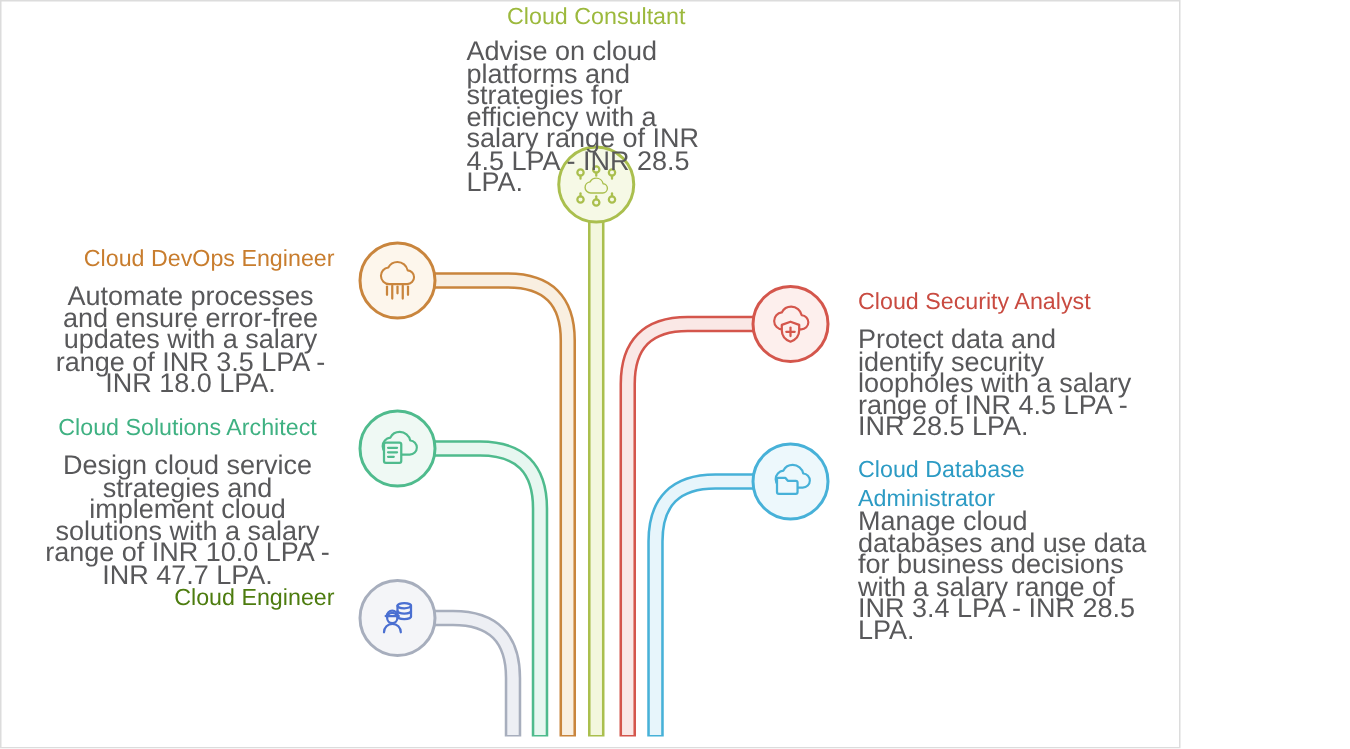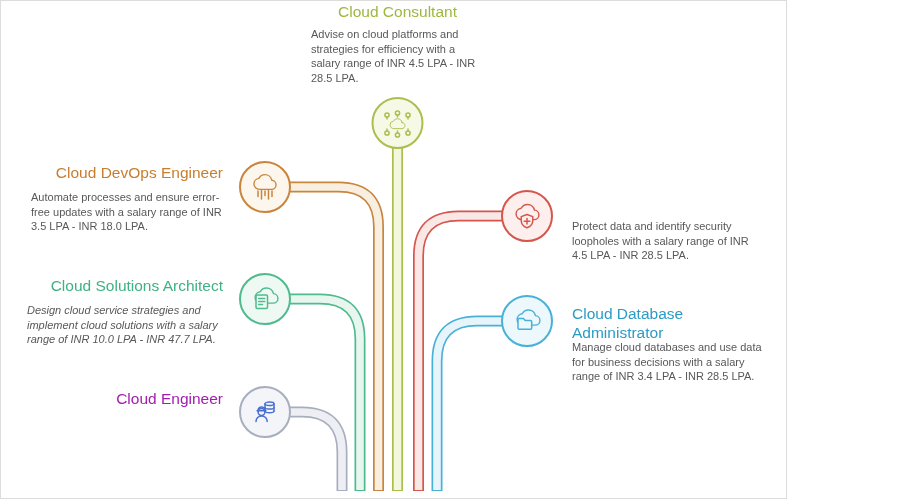--- a/index.html
+++ b/index.html
@@ -11,29 +11,29 @@
     background:#ffffff;
     font-family:"Liberation Sans", sans-serif;
     overflow:hidden;
   }
   .diagram{position:absolute;left:0;top:0;width:898px;height:497px;}
   .tb{position:absolute;}
   .node-title{
     font-size:15.5px;font-weight:400;line-height:19px;margin:0;
   }
   .node-desc{
-    font-size:11px;line-height:14.5px;color:#58585a;margin:0;
+    font-size:18px;line-height:14.5px;color:#58585a;margin:0;
   }
   
   .consultant-title{left:300px;top:1px;width:193px;text-align:center;}
   .consultant-desc{left:310px;top:26px;width:176px;text-align:left;}
   .devops-title{left:30px;top:162px;width:192px;text-align:right;}
-  .devops-desc{left:30px;top:189px;width:192px;text-align:left;}
-  .solutions-title{left:26px;top:275px;width:196px;text-align:right;}
-  .solutions-desc{left:26px;top:302px;width:196px;text-align:left;font-style:italic;}
+  .devops-desc{left:30px;top:189px;width:192px;text-align:center;}
+  .solutions-title{left:26px;top:275px;width:196px;text-align:center;}
+  .solutions-desc{left:26px;top:302px;width:196px;text-align:center;}
   .engineer-title{left:40px;top:388px;width:182px;text-align:right;}
   .engineer-desc{left:40px;top:415px;width:182px;text-align:right;}
   .security-title{left:571px;top:191px;width:220px;text-align:left;}
   .security-desc{left:571px;top:218px;width:190px;text-align:left;}
   .database-title{left:571px;top:293px;width:165px;text-align:left;margin-top:10px;}
   .database-desc{left:571px;top:339px;width:196px;text-align:left;}
 </style>
 </head>
 <body>
 
@@ -162,20 +162,21 @@
 
   <h2 class="tb node-title consultant-title" style="color: rgb(156, 185, 61);">Cloud Consultant</h2>
   <p class="tb node-desc consultant-desc">Advise on cloud platforms and strategies for efficiency with a salary range of INR 4.5 LPA - INR 28.5 LPA.</p>
 
   <h2 class="tb node-title devops-title" style="color: rgb(200, 125, 46);">Cloud DevOps Engineer</h2>
   <p class="tb node-desc devops-desc">Automate processes and ensure error-free updates with a salary range of INR 3.5 LPA - INR 18.0 LPA.</p>
 
   <h2 class="tb node-title solutions-title" style="color: rgb(63, 177, 130);">Cloud Solutions Architect</h2>
   <p class="tb node-desc solutions-desc">Design cloud service strategies and implement cloud solutions with a salary range of INR 10.0 LPA - INR 47.7 LPA.</p>
 
-  <h2 class="tb node-title engineer-title" style="color: #a21caf;">Cloud Engineer</h2>
+  <h2 class="tb node-title engineer-title" style="color: #4d7c0f;">Cloud Engineer</h2>
 
+  <h2 class="tb node-title security-title" style="color: rgb(201, 75, 65);">Cloud Security Analyst</h2>
   <p class="tb node-desc security-desc">Protect data and identify security loopholes with a salary range of INR 4.5 LPA - INR 28.5 LPA.</p>
 
   <h2 class="tb node-title database-title" style="color: rgb(44, 155, 196);">Cloud Database Administrator</h2>
   <p class="tb node-desc database-desc">Manage cloud databases and use data for business decisions with a salary range of INR 3.4 LPA - INR 28.5 LPA.</p>
 
 </div>
 
 </body></html>

